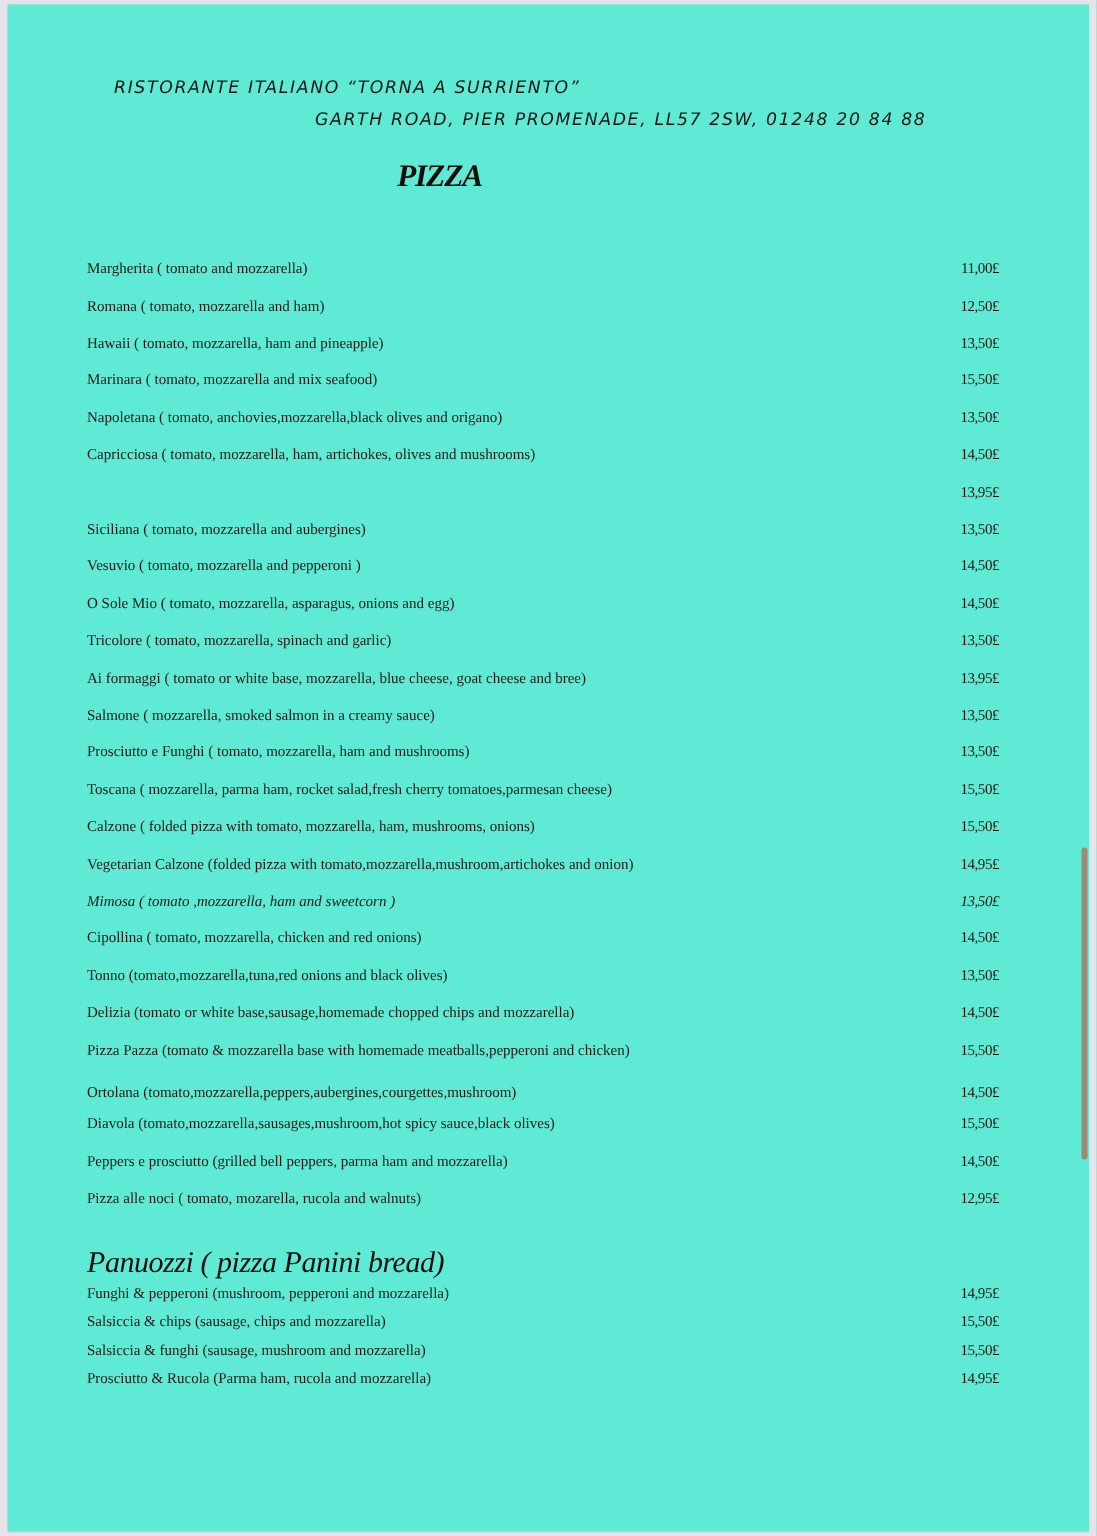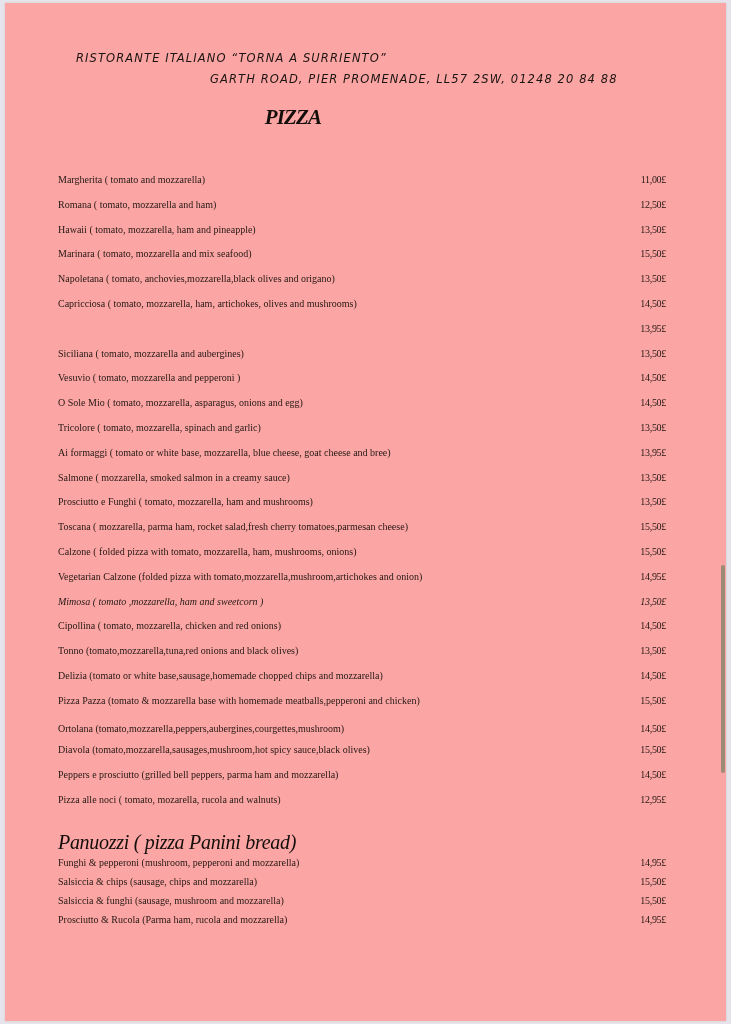--- a/index.html
+++ b/index.html
@@ -12,21 +12,21 @@
       background: #e6e3ea;
       position: relative;
       overflow: hidden;
     }
     .page {
       position: absolute;
       left: 5px;
       top: 3px;
       width: 721px;
       height: 1018px;
-      background: #fca5a5;
+      background: #5eead4;
       box-shadow: 0 0 2px rgba(0,0,0,0.12);
     }
     .hdr {
       position: absolute;
       font-family: "DejaVu Sans", sans-serif;
       font-style: italic;
       font-size: 11.5px;
       letter-spacing: 1.1px;
       color: #1a1410;
       white-space: nowrap;

